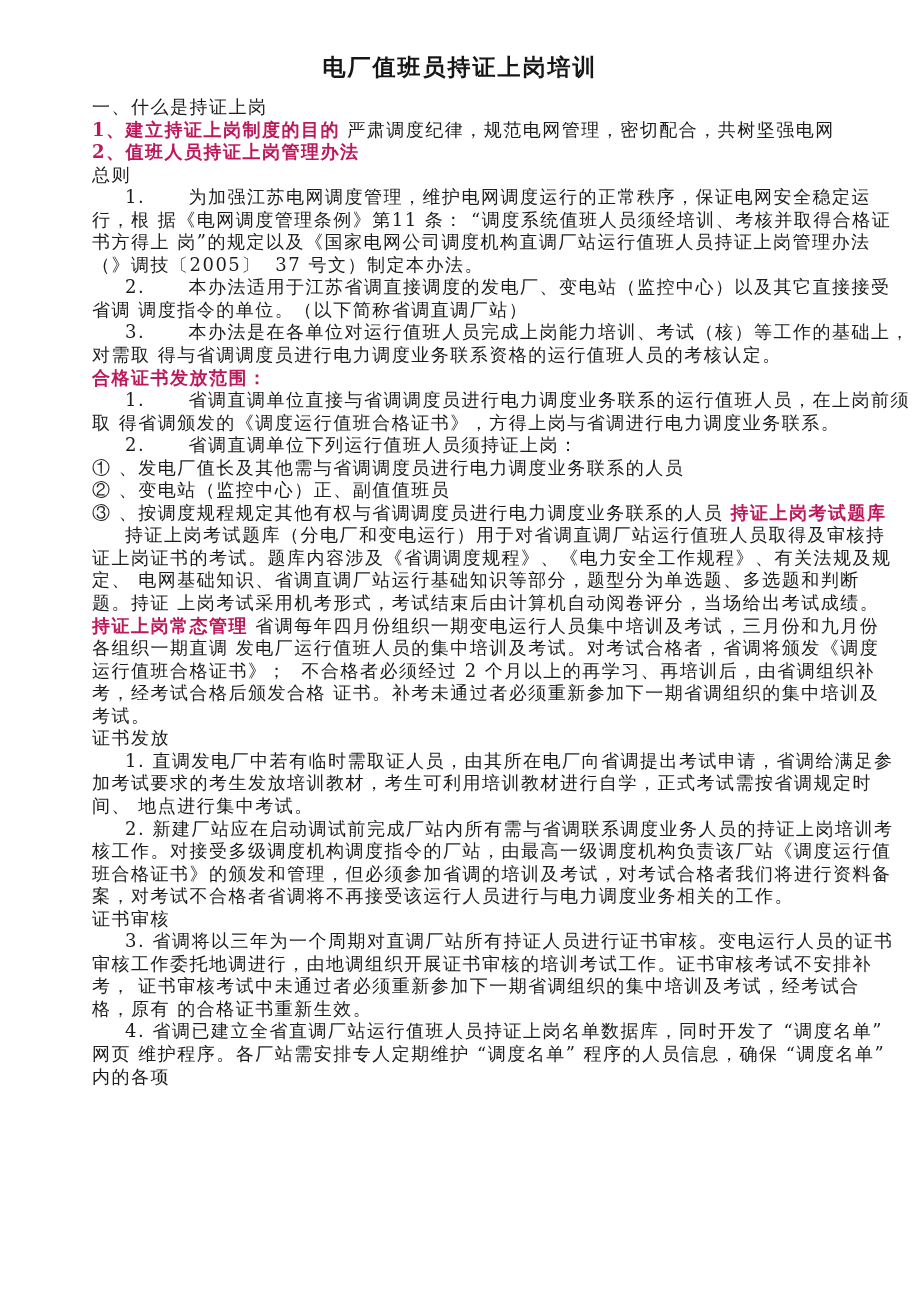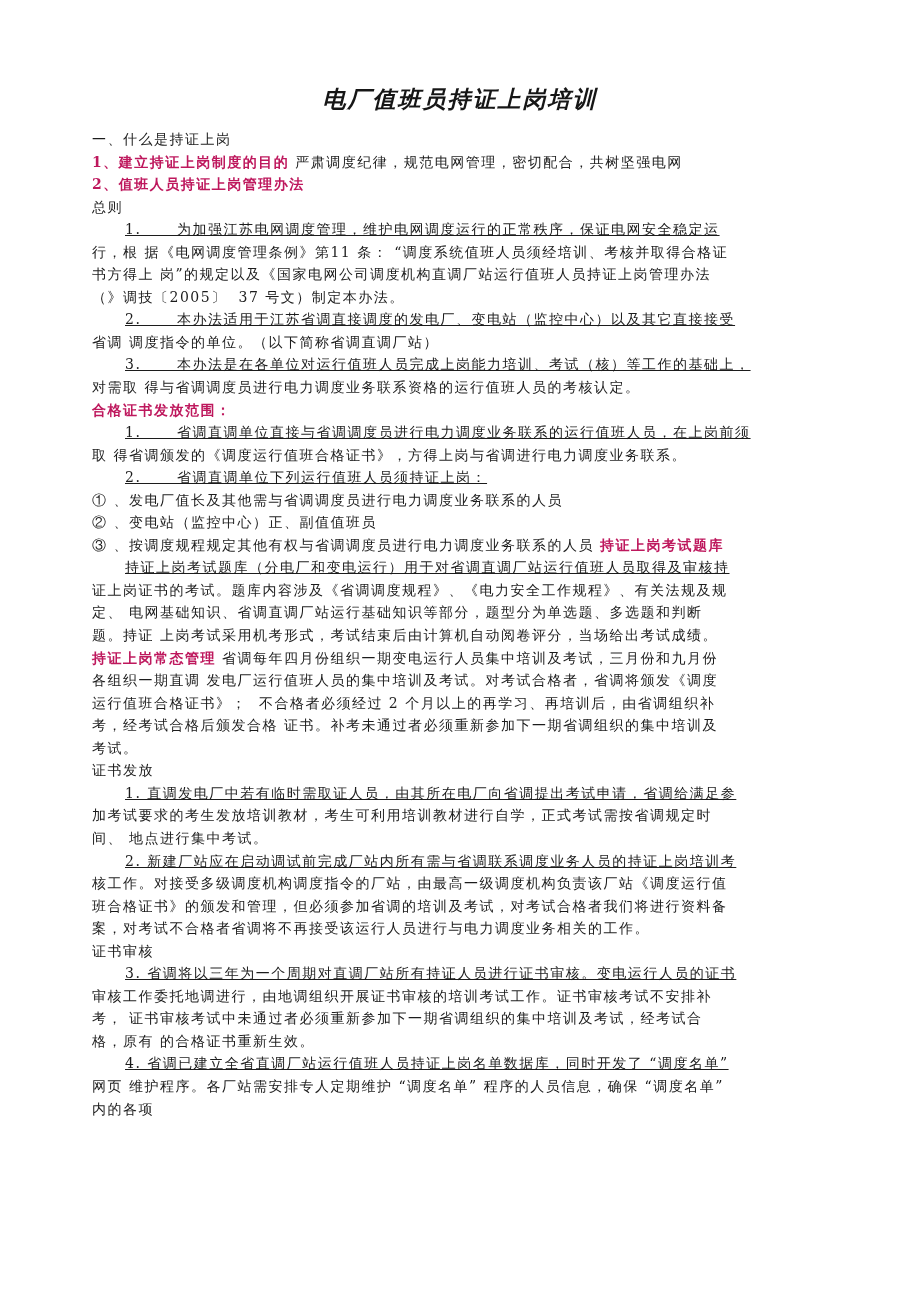--- a/index.html
+++ b/index.html
@@ -10,45 +10,43 @@
   .page {
     position: relative;
     width: 920px;
     height: 1301px;
     background: #ffffff;
     overflow: hidden;
     font-family: "DejaVu Serif", "Liberation Serif", serif;
   }
   .doc-title {
     margin: 0;
-    padding-top: 85px;
+    padding-top: 53px;
     text-align: center;
     font-size: 23px;
     line-height: 28px;
     font-weight: 700;
     letter-spacing: 2px;
     color: #161616;
-    font-style: italic;
   }
   .content {
     margin: 15px 0 0 92px;
     width: 742px;
-    font-size: 14px;
+    font-size: 18px;
     line-height: 22.55px;
     letter-spacing: 1.5px;
     color: #1c1c1c;
     white-space: pre;
   }
   .line {
     height: 22.55px;
     overflow: visible;
   }
   .line.ind {
     padding-left: 33px;
-    text-decoration: underline;
   }
   .run.b {
     font-weight: 700;
     color: #be185d;
   }
 </style>
 </head>
 <body>
 
 <div class="page">

